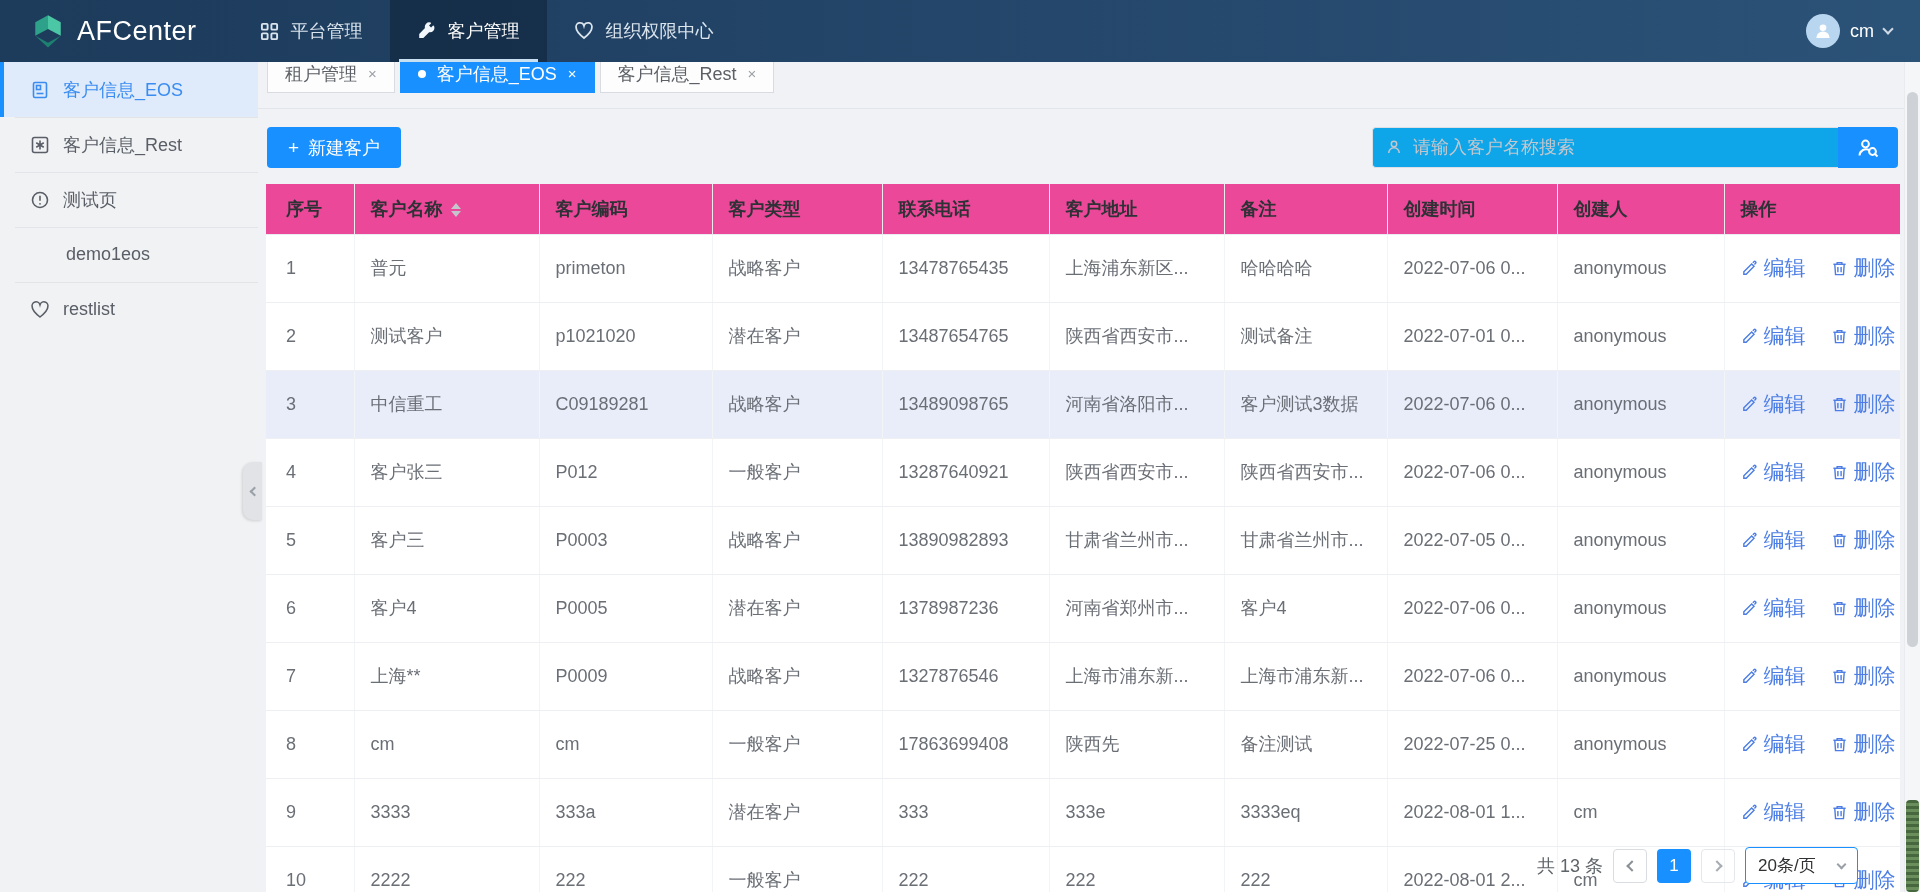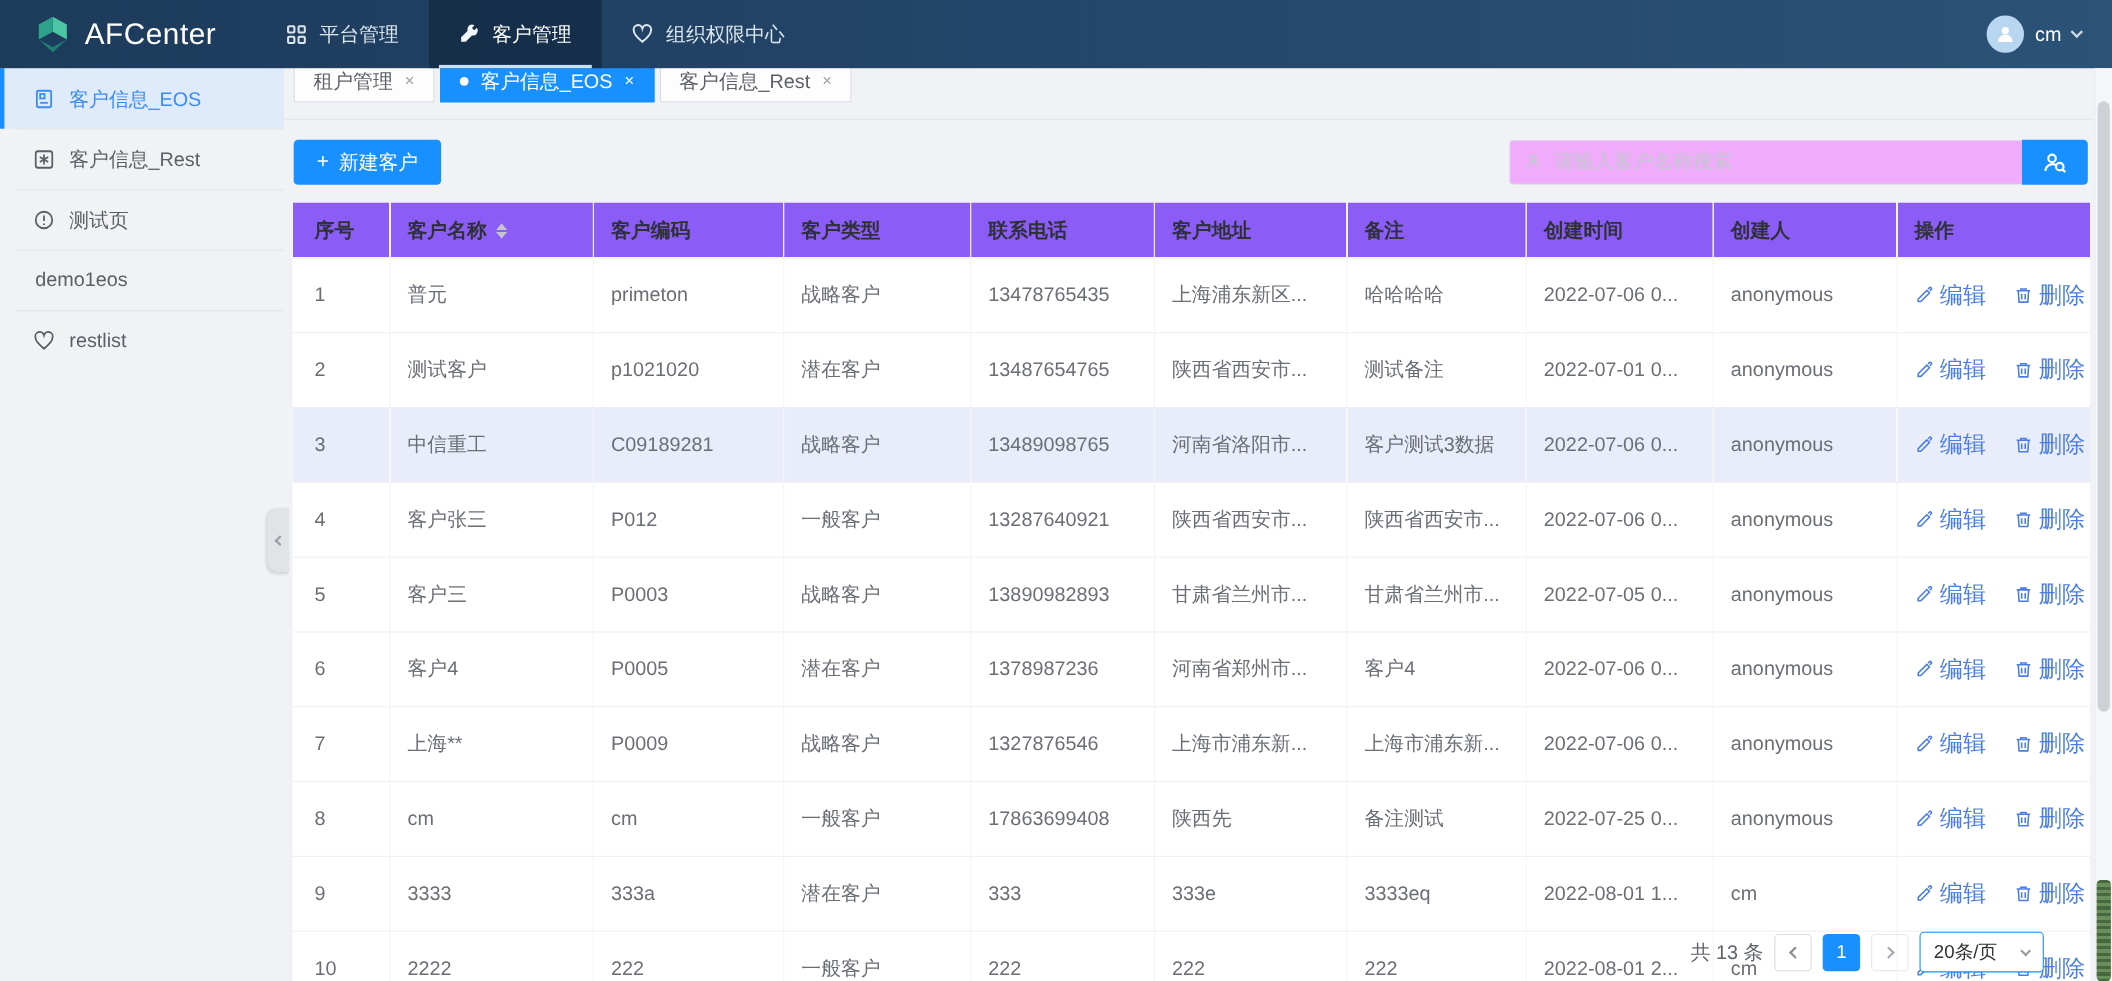--- a/index.html
+++ b/index.html
@@ -20,21 +20,21 @@
   .avatar{width:34px;height:34px;border-radius:50%;background:#b9d6f0;display:flex;align-items:center;justify-content:center}
   .nav-user-name{color:#fff;font-size:18px}
   .chev{display:inline-block;width:8px;height:8px;border-right:2px solid #cfdae6;border-bottom:2px solid #cfdae6;transform:rotate(45deg);margin-top:-4px}
 
   
   .sidebar{position:absolute;top:62px;left:0;width:258px;bottom:0;background:#f1f2f4;z-index:20}
   .side-item{height:55px;display:flex;align-items:center;gap:13px;padding-left:30px;font-size:18px;color:#5a5e66;cursor:pointer;position:relative}
   .side-item + .side-item::before{content:"";position:absolute;top:0;left:15px;right:0;height:1px;background:#e3e4e7}
   .side-item.active{background:#dfeafa;color:#3a8cf0}
   .side-item.active::after{content:"";position:absolute;left:0;top:0;bottom:0;width:4px;background:#1890ff}
-  .side-item.indent{padding-left:32px}
+  .side-item.indent{padding-left:66px}
   .side-icon{width:20px;height:20px;flex:0 0 20px}
 
   
   .collapse-handle{position:absolute;top:462px;left:243px;width:19px;height:58px;background:#e1e3e7;
     border-radius:10px 0 0 10px;box-shadow:-1px 1px 3px rgba(0,0,0,.14);display:flex;align-items:center;justify-content:center;z-index:25;cursor:pointer}
   .chev-left{display:inline-block;width:7px;height:7px;border-left:2px solid #9aa0a8;border-bottom:2px solid #9aa0a8;transform:rotate(45deg);margin-left:3px}
 
   
   .tabbar{position:absolute;top:54px;left:267px;display:flex;gap:5px;z-index:12}
   .tabbar-line{position:absolute;top:108px;left:258px;right:16px;height:1px;background:#e2e5e9;z-index:5}
@@ -45,29 +45,29 @@
   .tab .dot{display:none;width:8px;height:8px;border-radius:50%;background:#fff}
   .tab.active .dot{display:inline-block}
 
   
   .btn-new{position:absolute;top:127px;left:267px;height:41px;display:flex;align-items:center;gap:9px;padding:0 21px;
     background:#1890ff;color:#fff;font-size:18px;border:none;border-radius:4px;cursor:pointer;z-index:12}
   .btn-new .plus{font-size:19px;font-weight:normal}
   .search-group{position:absolute;top:127px;left:1372px;display:flex;z-index:12}
   .search-input-wrap{position:relative}
   .search-input{width:466px;height:41px;border:1px solid #dcdfe6;border-right:none;border-radius:4px 0 0 4px;
-    background:#f0abfc;padding:0 12px 0 40px;font-size:18px;color:#333;font-family:Liberation Serif, serif;outline:none}
+    background:#0ea5e9;padding:0 12px 0 40px;font-size:18px;color:#333;font-family:Liberation Serif, serif;outline:none}
   .search-input::placeholder{color:#c3c7ce}
   .search-user-icon{position:absolute;left:13px;top:11px}
   .btn-search{width:60px;height:41px;background:#1890ff;border:none;border-radius:0 4px 4px 0;display:flex;align-items:center;justify-content:center;cursor:pointer}
 
   
   .table-wrap{position:absolute;top:184px;left:266px;width:1634px;bottom:0;background:#fff;overflow:hidden;z-index:8}
   table{width:1634px;border-collapse:collapse;table-layout:fixed}
-  th{height:50px;background:#8b5cf6;font-size:18px;font-weight:bold;color:#2e3135;text-align:left;
+  th{height:50px;background:#ec4899;font-size:18px;font-weight:bold;color:#2e3135;text-align:left;
     padding:0 16px;border-right:1px solid #ececee;border-bottom:1px solid #e9ecf0;white-space:nowrap;overflow:hidden}
   th:last-child{border-right:none}
   td{height:68px;font-size:18px;color:#6a6e75;padding:0 16px;border-right:1px solid #f3f4f6;border-bottom:1px solid #edeff3;
     background:#fff;white-space:nowrap;overflow:hidden}
   td:last-child{border-right:none}
   tr.highlight td{background:#e9edfa}
   th.c-seq,td.c-seq{padding-left:20px}
   .sort-carets{display:inline-flex;flex-direction:column;gap:2px;margin-left:8px;vertical-align:middle}
   .caret-up{width:0;height:0;border-left:5px solid transparent;border-right:5px solid transparent;border-bottom:6px solid #c3c7cd}
   .caret-down{width:0;height:0;border-left:5px solid transparent;border-right:5px solid transparent;border-top:6px solid #c3c7cd}

